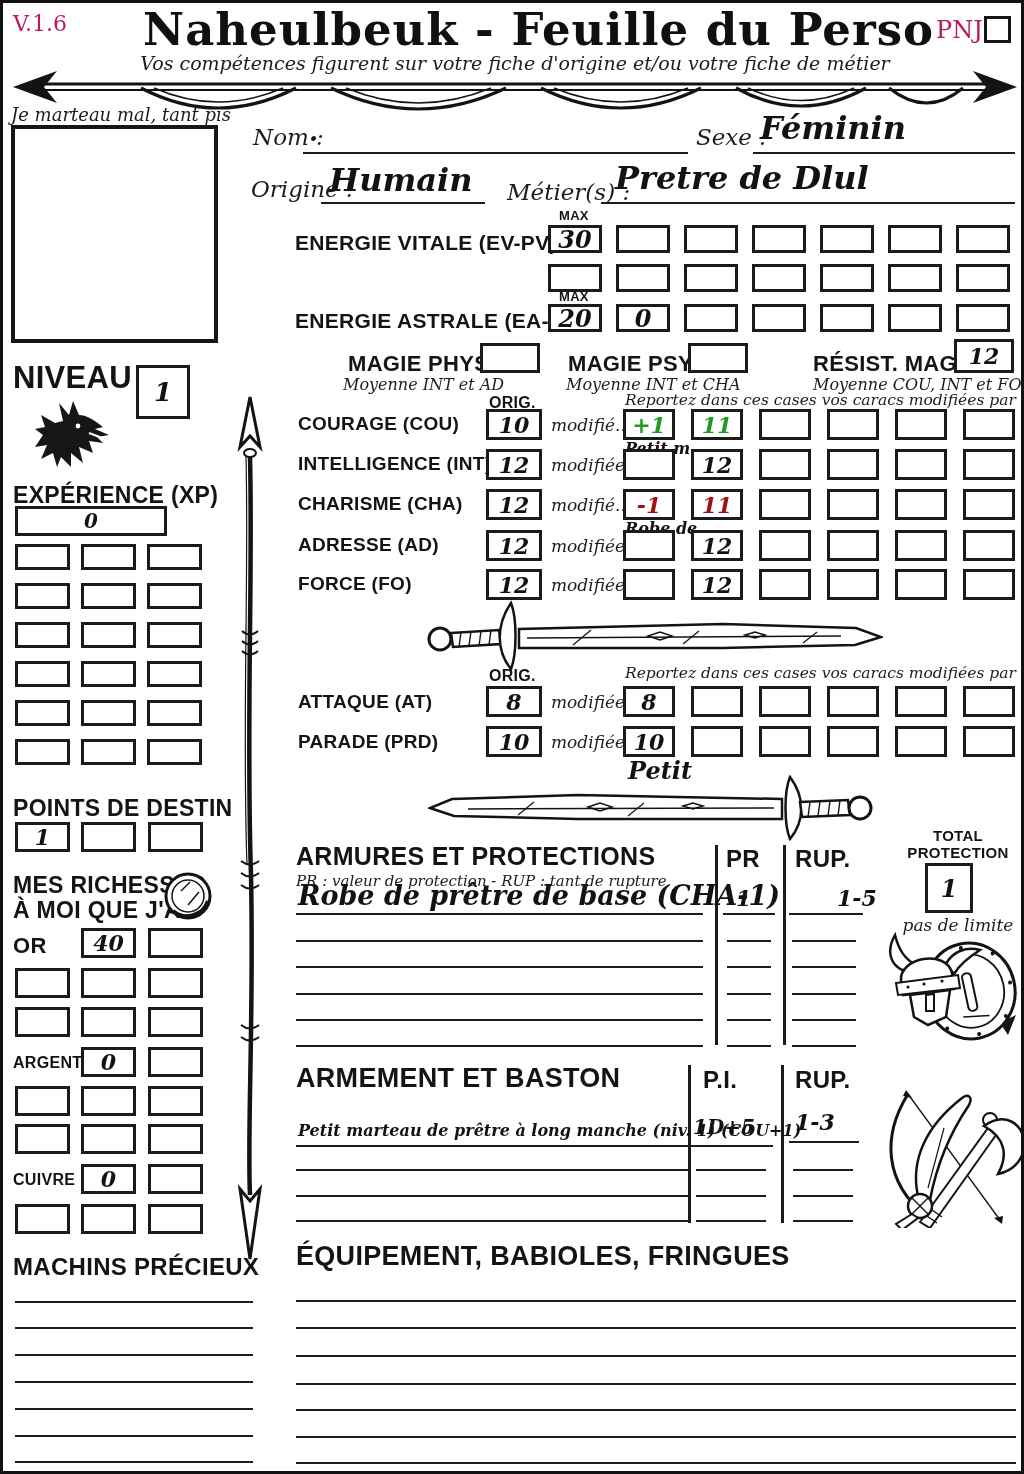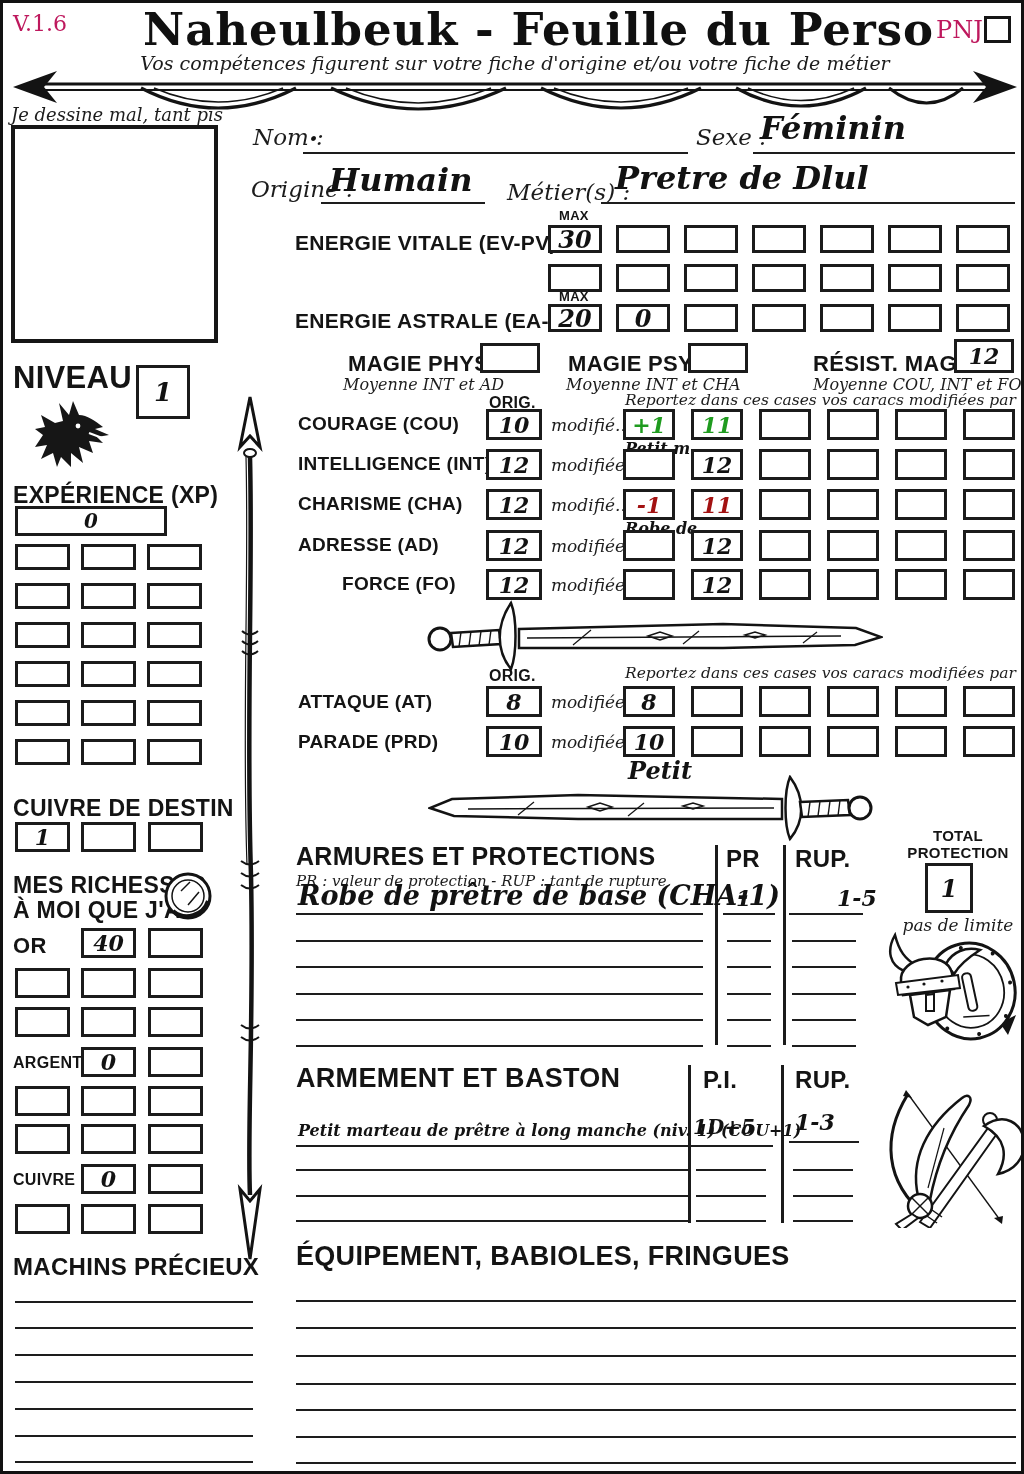--- a/index.html
+++ b/index.html
@@ -45,21 +45,21 @@
     <path d="M143,22 Q207,50 272,22" fill="none" stroke="#131313" stroke-width="1.6"></path>
     <path d="M320,22 Q407,64 495,22" fill="none" stroke="#131313" stroke-width="3.2"></path>
     <path d="M335,22 Q407,52 480,22" fill="none" stroke="#131313" stroke-width="1.6"></path>
     <path d="M530,22 Q610,62 690,22" fill="none" stroke="#131313" stroke-width="3.2"></path>
     <path d="M543,22 Q610,50 677,22" fill="none" stroke="#131313" stroke-width="1.6"></path>
     <path d="M725,22 Q790,58 855,22" fill="none" stroke="#131313" stroke-width="3.2"></path>
     <path d="M737,22 Q790,47 843,22" fill="none" stroke="#131313" stroke-width="1.6"></path>
     <path d="M878,22 Q916,52 952,22" fill="none" stroke="#131313" stroke-width="3"></path>
   </svg>
 
-  <div class="cal" style="left:8px;top:101px;font-size:18px;">Je dessine mal, tant pis</div>
+  <div class="cal" style="left:8px;top:101px;font-size:18px;">Je marteau mal, tant pis</div>
   <div class="abs" style="left:8px;top:122px;width:207px;height:218px;border:4px solid #161616;box-sizing:border-box;"></div>
 
   <div class="cal" style="left:250px;top:121px;font-size:23px;">Nom :</div>
   <div class="habs v26" style="left:306px;top:114px;">.</div>
   <div class="ul" style="left:300px;top:149px;width:385px;"></div>
   <div class="cal" style="left:693px;top:121px;font-size:23px;">Sexe :</div>
   <div class="habs" style="left:757px;top:106px;font-size:32px;">Féminin</div>
   <div class="ul" style="left:750px;top:149px;width:262px;"></div>
 
   <div class="cal" style="left:248px;top:173px;font-size:23px;">Origine :</div>
@@ -185,21 +185,21 @@
     <div class="cc"></div>
     <div class="cc">
         <span class="hand v22">12</span>
       </div>
     <div class="cc"></div>
     <div class="cc"></div>
     <div class="cc"></div>
     <div class="cc"></div>
   </div>
 
-  <div class="disp" style="left:295px;top:570px;font-size:19px;margin-left:44px;">FORCE (FO)</div>
+  <div class="disp" style="left:295px;top:570px;font-size:19px;">FORCE (FO)</div>
   <div class="ob" style="left:483px;top:566px;">
       <span class="hand v22">12</span>
     </div>
   <div class="cal" style="left:548px;top:572px;font-size:17px;">modifiée...</div>
   <div class="crow" style="left:620px;top:566px;">
     <div class="cc"></div>
     <div class="cc">
         <span class="hand v22">12</span>
       </div>
     <div class="cc"></div>
@@ -421,21 +421,21 @@
       <div class="sb"></div>
       <div class="sb"></div>
     <div class="sb"></div>
       <div class="sb"></div>
       <div class="sb"></div>
     <div class="sb"></div>
       <div class="sb"></div>
       <div class="sb"></div>
   </div>
 
-  <div class="disp" style="left:10px;top:792px;font-size:23px;">CUIVRE DE DESTIN</div>
+  <div class="disp" style="left:10px;top:792px;font-size:23px;">POINTS DE DESTIN</div>
   <div class="mb" style="left:12px;top:819px;">
       <span class="hand v22">1</span>
     </div>
   <div class="mb" style="left:78px;top:819px;"></div>
   <div class="mb" style="left:145px;top:819px;"></div>
 
   <div class="disp" style="left:10px;top:869px;font-size:23px;">MES RICHESSES</div>
   <div class="disp" style="left:10px;top:894px;font-size:23px;">À MOI QUE J'AI</div>
 
   <svg class="abs" style="left:160px;top:867px;" width="50" height="52" viewBox="0 0 50 52">

